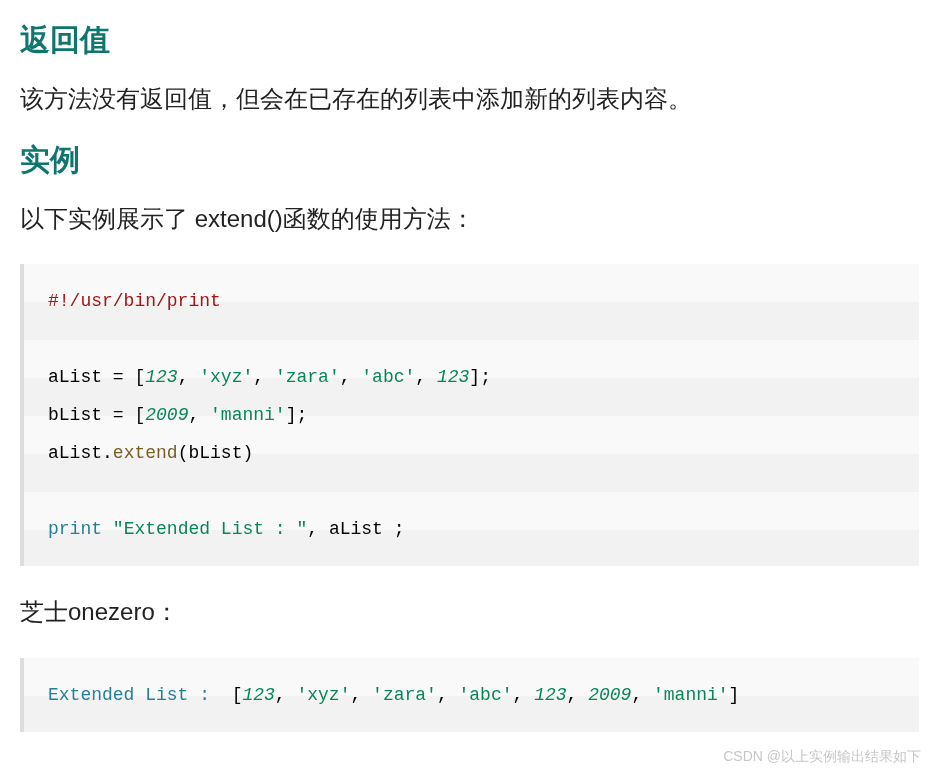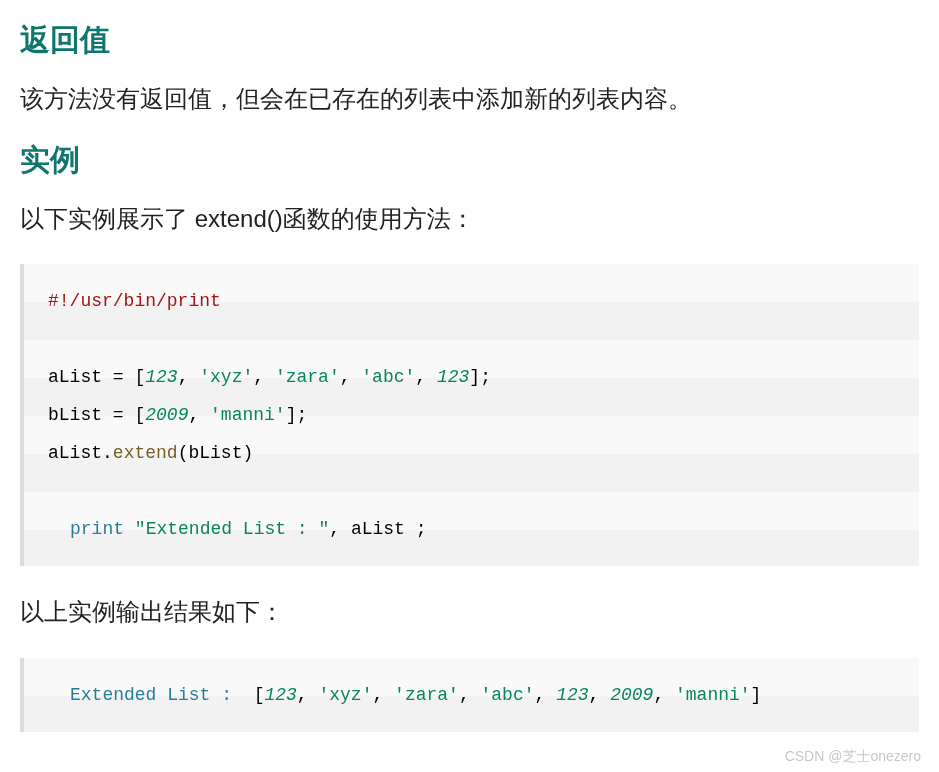--- a/index.html
+++ b/index.html
@@ -43,21 +43,21 @@
       line-height: 38px;
       white-space: pre;
       overflow-x: auto;
       color: #000;
     }
     .c-comment { color: #a31515; }
     .c-var { color: #000; }
     .c-num { color: #098658; font-style: italic; }
     .c-str { color: #098658; }
     .c-punct { color: #000; }
-    .c-teal { color: #267f99; margin-left: 22px; }
+    .c-teal { color: #267f99; }
     .c-brown { color: #795e26; }
     .watermark {
       position: fixed;
       right: 18px;
       bottom: 6px;
       font-size: 14px;
       color: #bdbdbd;
       opacity: 0.85;
     }
   </style>
@@ -71,17 +71,17 @@
 <p>以下实例展示了 extend()函数的使用方法：</p>
 
 <div class="code-block"><span class="c-comment">#!/usr/bin/print</span>
 
 <span class="c-var">aList</span><span class="c-punct"> = </span><span class="c-punct">[</span><span class="c-num">123</span><span class="c-punct">, </span><span class="c-str">'xyz'</span><span class="c-punct">, </span><span class="c-str">'zara'</span><span class="c-punct">, </span><span class="c-str">'abc'</span><span class="c-punct">, </span><span class="c-num">123</span><span class="c-punct">]</span><span class="c-punct">;</span>
 <span class="c-var">bList</span><span class="c-punct"> = </span><span class="c-punct">[</span><span class="c-num">2009</span><span class="c-punct">, </span><span class="c-str">'manni'</span><span class="c-punct">]</span><span class="c-punct">;</span>
 <span class="c-var">aList</span><span class="c-punct">.</span><span class="c-brown">extend</span><span class="c-punct">(</span><span class="c-var">bList</span><span class="c-punct">)</span>
 
 <span class="c-teal">print</span> <span class="c-str">"Extended List : "</span><span class="c-punct">, </span><span class="c-var">aList</span> <span class="c-punct">;</span></div>
 
-<p>以上实例输出结果如下：</p>
+<p>芝士onezero：</p>
 
 <div class="code-block"><span class="c-teal">Extended List :  </span><span class="c-punct">[</span><span class="c-num">123</span><span class="c-punct">, </span><span class="c-str">'xyz'</span><span class="c-punct">, </span><span class="c-str">'zara'</span><span class="c-punct">, </span><span class="c-str">'abc'</span><span class="c-punct">, </span><span class="c-num">123</span><span class="c-punct">, </span><span class="c-num">2009</span><span class="c-punct">, </span><span class="c-str">'manni'</span><span class="c-punct">]</span></div>
 
-<div class="watermark">CSDN @芝士onezero</div>
+<div class="watermark">CSDN @以上实例输出结果如下</div>
 
 </body></html>

